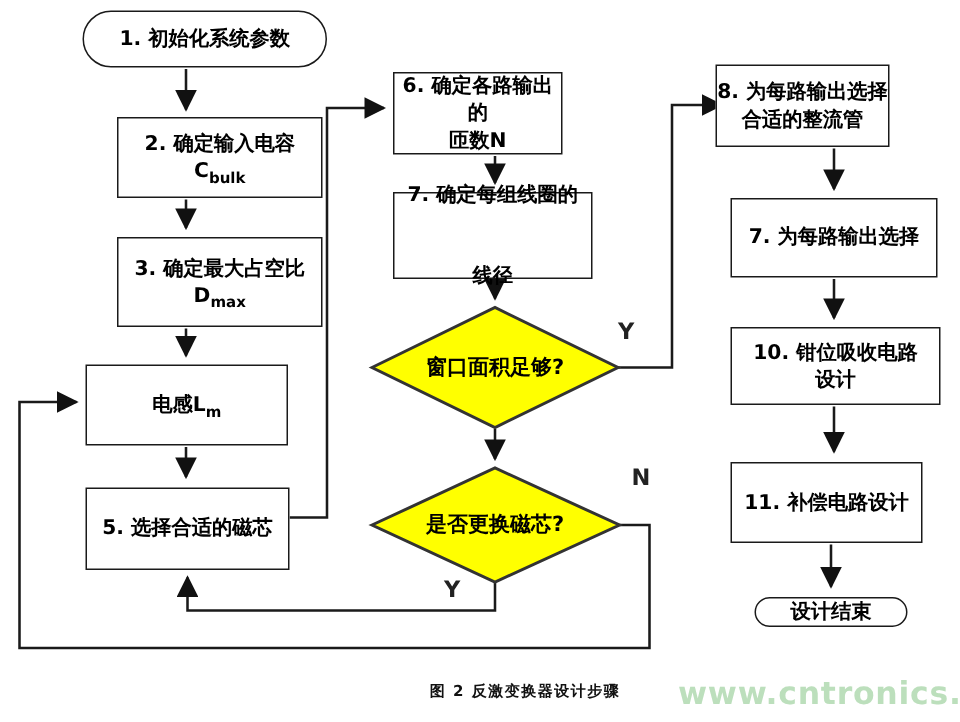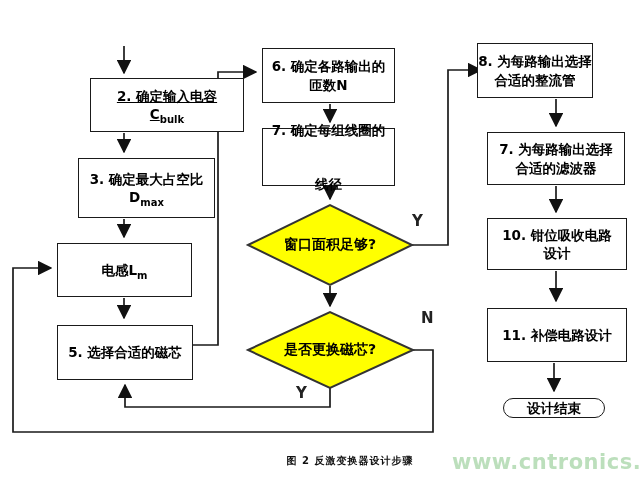--- a/index.html
+++ b/index.html
@@ -58,69 +58,71 @@
       <path d="M554 363 L554 391" marker-end="url(#ah)"></path>
       <path d="M330 388 L330 407 L125 407 L125 385" marker-end="url(#ah)"></path>
       <path d="M413 350 L433 350 L433 432 L13 432 L13 268 L51 268" marker-end="url(#ah)"></path>
     </g>
     <g stroke="#333" stroke-width="2" fill="#ffff00">
       <polygon points="248,245 330,205 412,245 330,285"></polygon>
       <polygon points="248,350 330,312 413,350 330,388"></polygon>
     </g>
   </svg>
 
+  <div class="node stadium" style="left:55px;top:7px;width:163px;height:38px;">
+    <div>1. 初始化系统参数</div>
+  </div>
 
-  <div class="node" style="left:90px;top:78px;width:154px;height:54px;text-decoration:underline;">
+  <div class="node" style="left:78px;top:78px;width:137px;height:54px;">
     <div>2. 确定输入电容</div>
     <div><span>C</span><sub>bulk</sub></div>
   </div>
 
   <div class="node" style="left:78px;top:158px;width:137px;height:60px;">
     <div>3. 确定最大占空比</div>
     <div><span>D</span><sub>max</sub></div>
   </div>
 
   <div class="node" style="left:57px;top:243px;width:135px;height:54px;">
     <div><span>电感L</span><sub>m</sub></div>
   </div>
 
   <div class="node" style="left:57px;top:325px;width:136px;height:55px;">
     <div>5. 选择合适的磁芯</div>
   </div>
 
-  <div class="node" style="left:262px;top:48px;width:133px;height:55px;">
+  <div class="node" style="left:262px;top:48px;width:113px;height:55px;">
     <div>6. 确定各路输出的</div>
     <div>匝数N</div>
   </div>
 
   <div class="node" style="left:262px;top:128px;width:133px;height:58px;gap:36px;">
     <div>7. 确定每组线圈的</div>
     <div>线径</div>
   </div>
 
   <div class="dtext" style="left:256px;top:340px;width:148px;height:20px;">是否更换磁芯?</div>
 
   <div class="dtext" style="left:256px;top:235px;width:148px;height:20px;">窗口面积足够?</div>
 
   <div class="node" style="left:477px;top:43px;width:116px;height:55px;">
     <div>8. 为每路输出选择</div>
     <div>合适的整流管</div>
   </div>
 
   <div class="node" style="left:487px;top:132px;width:138px;height:53px;">
     <div>7. 为每路输出选择</div>
-    <div>合适的滤波器</div>
   </div>
 
   <div class="node" style="left:487px;top:218px;width:140px;height:52px;">
     <div>10. 钳位吸收电路</div>
     <div>设计</div>
   </div>
 
-  <div class="node" style="left:487px;top:308px;width:140px;height:54px;">
+  <div class="node" style="left:487px;top:308px;width:128px;height:54px;">
     <div>11. 补偿电路设计</div>
   </div>
 
   <div class="node endcap" style="left:503px;top:398px;width:102px;height:20px;">
     <div>设计结束</div>
   </div>
 
   <span class="elabel" style="left:412px;top:212px;">Y</span>
   <span class="elabel" style="left:421px;top:309px;">N</span>
   <span class="elabel" style="left:296px;top:384px;">Y</span>

